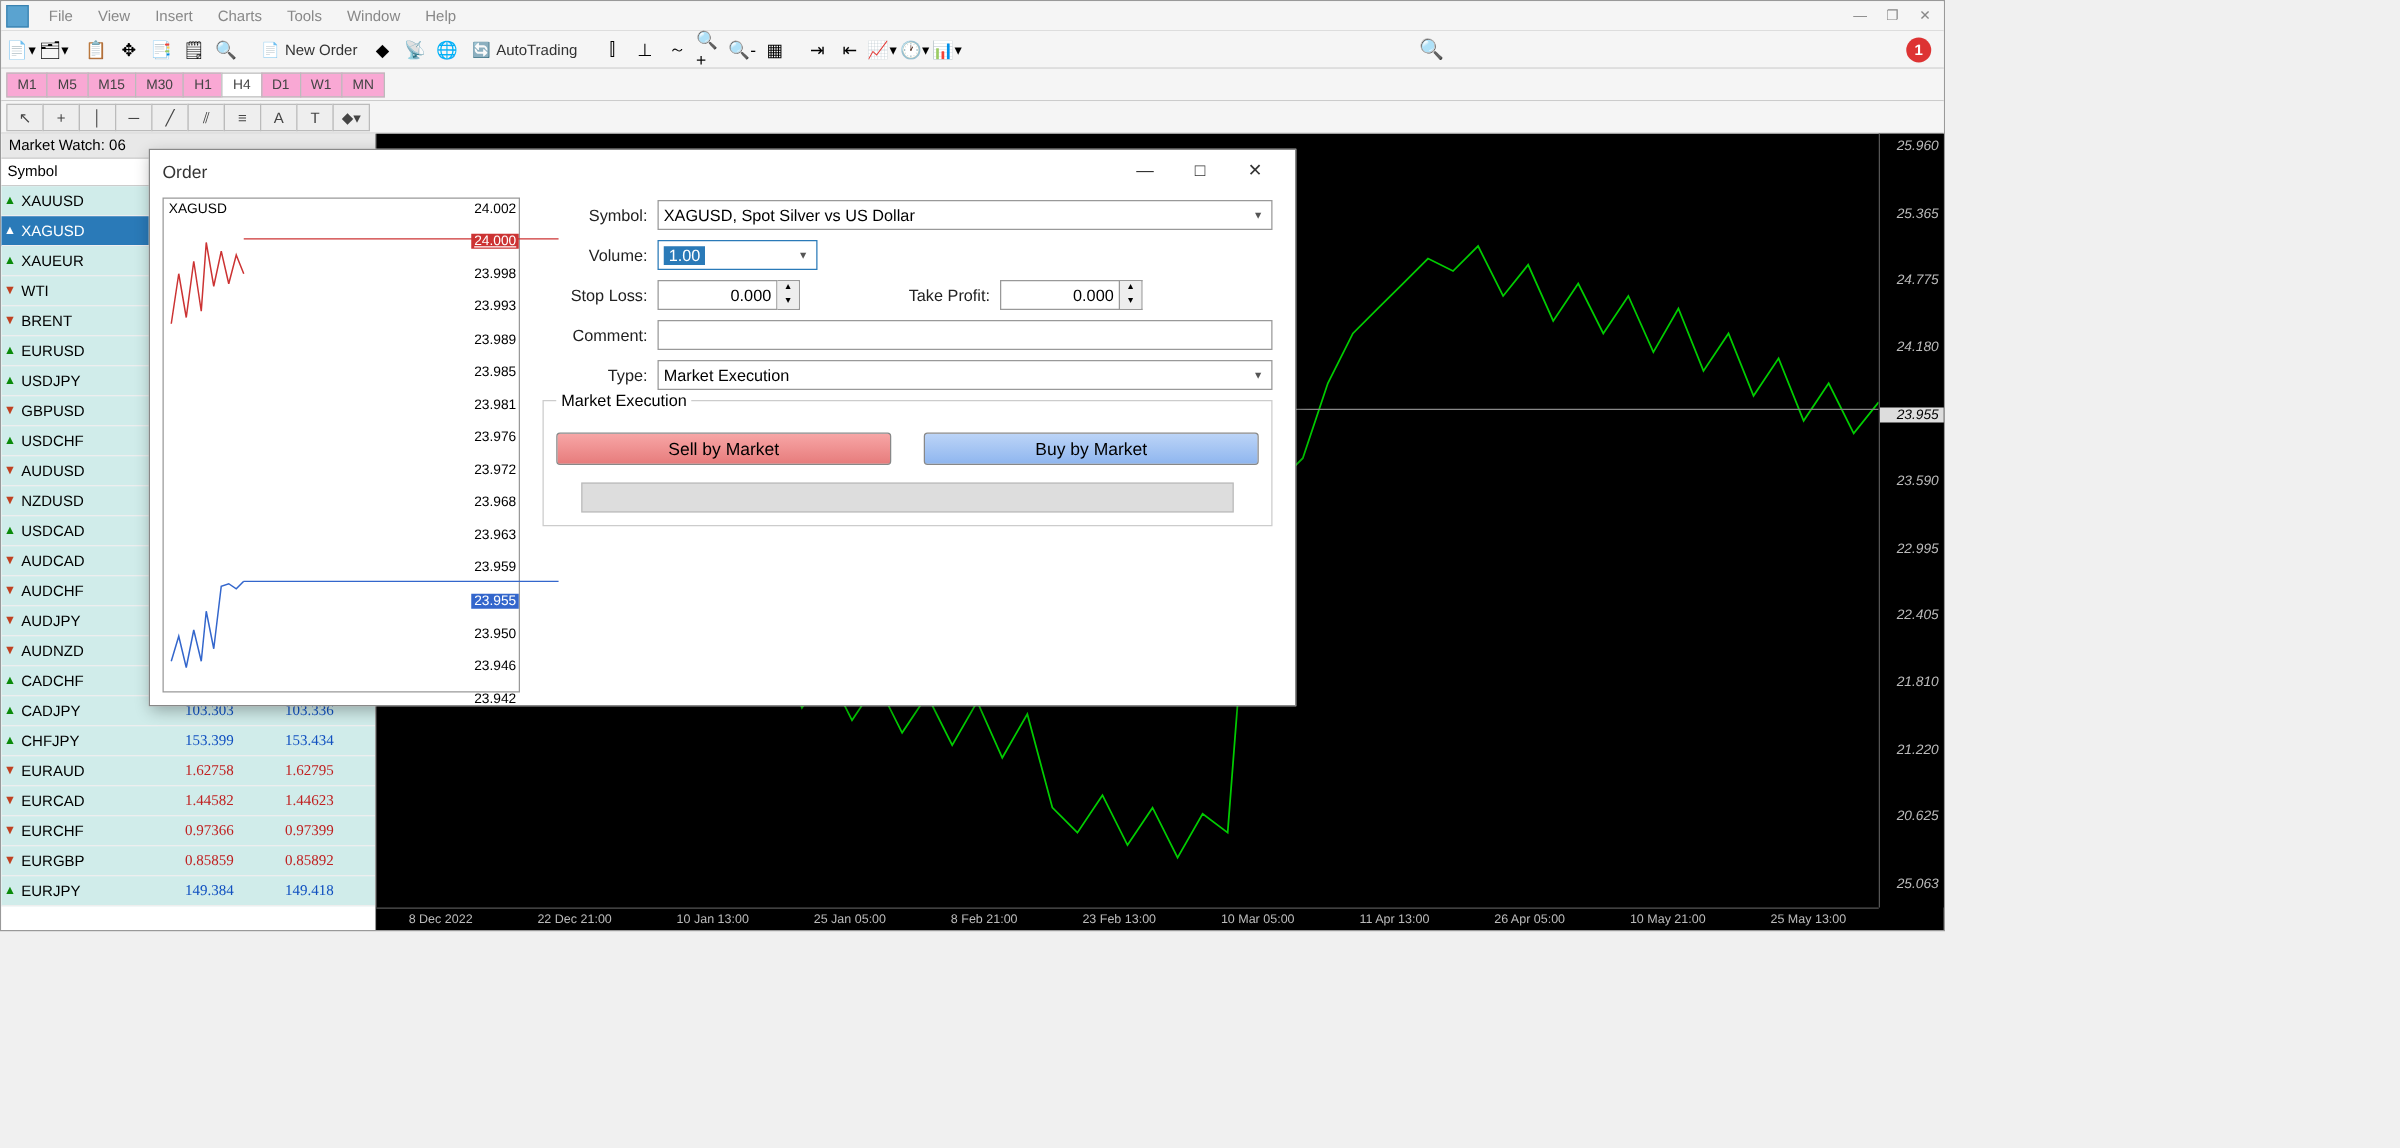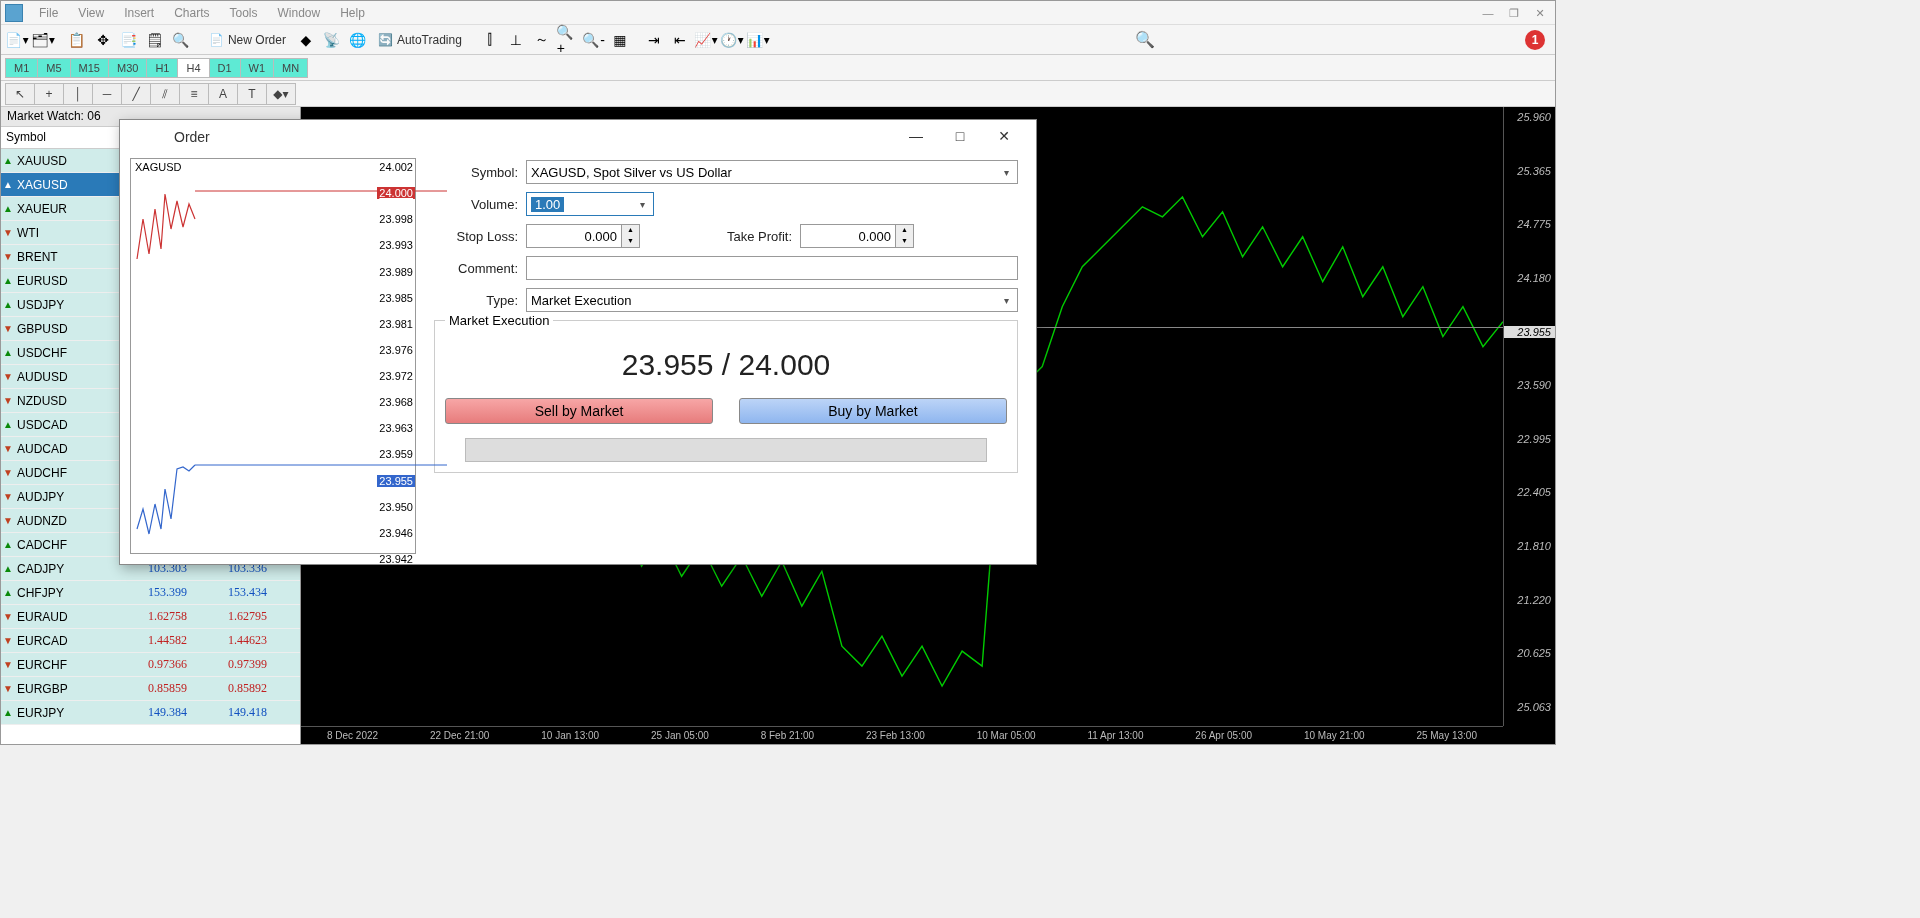--- a/index.html
+++ b/index.html
@@ -16,21 +16,21 @@
 
 .toolbar { height:30px; background:#f5f5f5; display:flex; align-items:center; padding:2px 4px; border-bottom:1px solid #ccc; gap:2px; }
 .tbtn { width:24px; height:24px; border:1px solid transparent; display:flex; align-items:center; justify-content:center; font-size:14px; }
 .tsep { width:6px; }
 .tlabel { padding:0 6px; color:#333; display:flex; align-items:center; gap:4px; }
 .notif-badge { margin-left:auto; width:20px; height:20px; border-radius:50%; background:#d33; color:#fff; text-align:center; line-height:20px; font-weight:bold; margin-right:6px;}
 .search-ico { margin-right:4px; font-size:16px; color:#4a8; }
 
 
 .tfbar { height:26px; background:#f5f5f5; display:flex; align-items:center; padding:0 4px; border-bottom:1px solid #ccc; }
-.tfbtn { padding:3px 8px; border:1px solid #bbb; background:#5eead4; margin-right:-1px; font-size:11px; color:#444; }
+.tfbtn { padding:3px 8px; border:1px solid #bbb; background:#f9a8d4; margin-right:-1px; font-size:11px; color:#444; }
 .tfbtn.active { background:#fff; }
 
 
 .drawbar { height:26px; background:#f5f5f5; display:flex; align-items:center; padding:0 4px; border-bottom:1px solid #ccc; gap:0; }
 .drawbtn { width:30px; height:22px; border:1px solid #bbb; background:#eee; margin-right:-1px; display:flex; align-items:center; justify-content:center; font-size:12px; color:#444;}
 
 
 .main { position:relative; height:calc(100% - 106px); display:flex; }
 .mwatch { width:300px; background:#fff; border-right:1px solid #999; overflow:hidden; }
 .mw-title { height:20px; background:#e8e8e8; padding:2px 6px; border-bottom:1px solid #ccc; font-size:12px; }
@@ -52,21 +52,21 @@
 .chart-yaxis { position:absolute; right:0; top:0; bottom:18px; width:52px; background:#000; color:#bbb; font-size:11px; border-left:1px solid #555;}
 .ytick { position:absolute; right:4px;font-style:italic; }
 .ytick.hi { background:#ddd; color:#000; right:0; width:100%; text-align:right; padding-right:4px;}
 .chart-xaxis { position:absolute; left:0; right:52px; bottom:0; height:18px; background:#000; color:#bbb; font-size:10px; display:flex; justify-content:space-around; align-items:center; border-top:1px solid #555;}
 .candles { position:absolute; left:0; right:52px; top:0; bottom:18px; }
 .candles svg { width:100%; height:100%; }
 .priceline { position:absolute; left:0; right:52px; height:1px; background:#888; }
 
 
 .dlg { position:absolute; left:118px; top:118px; width:918px; height:446px; background:#fff; border:1px solid #888; box-shadow:2px 4px 12px rgba(0,0,0,.3); }
-.dlg-title { height:34px; display:flex; align-items:center; padding:0 10px; font-size:14px; color:#333;margin-left:44px; }
+.dlg-title { height:34px; display:flex; align-items:center; padding:0 10px; font-size:14px; color:#333; }
 .dlg-title .spacer{flex:1;}
 .dlg-title .wbtn { width:44px; height:30px; text-align:center; line-height:28px; font-size:14px; color:#333; }
 .dlg-body { display:flex; height:calc(100% - 34px); padding:4px 10px 10px; gap:10px; }
 .dlg-chart { width:364px; border:1px solid #999; position:relative; background:#fff; }
 .dlg-chart-lbl { position:absolute; top:2px; left:4px; font-size:11px; }
 .dlg-chart-y { position:absolute; right:0; top:0; bottom:0; width:48px; font-size:11px; }
 .dlg-chart-y div { position:absolute; right:2px; }
 .dlg-chart-y .tag { background:#c33; color:#fff; padding:0 2px; right:0;}
 .dlg-chart-y .tagb{ background:#36c; color:#fff; padding:0 2px; right:0;}
 .dlg-chart svg { position:absolute; left:0; top:0; }
@@ -420,21 +420,20 @@
         <div class="frow">
           <label>Type:</label>
           <div class="combo" style="flex:1;">
             <span>Market Execution</span>
               <span class="dd">▾</span>
           </div>
         </div>
 
         <div class="fieldset">
           <span class="legend">Market Execution</span>
-          <div class="bigprice">23.955 / 24.000</div>
           <div class="btnrow">
             <button class="mbtn sell">Sell by Market</button>
             <button class="mbtn buy">Buy by Market</button>
           </div>
           <div class="graybar"></div>
         </div>
       </div>
     </div>
   </div>
 

